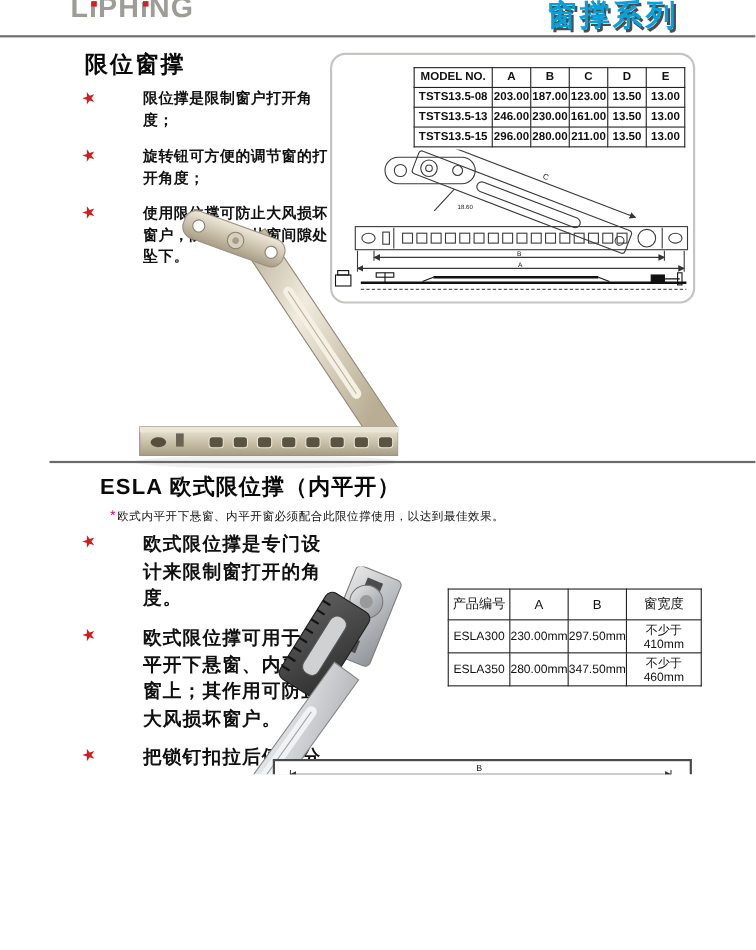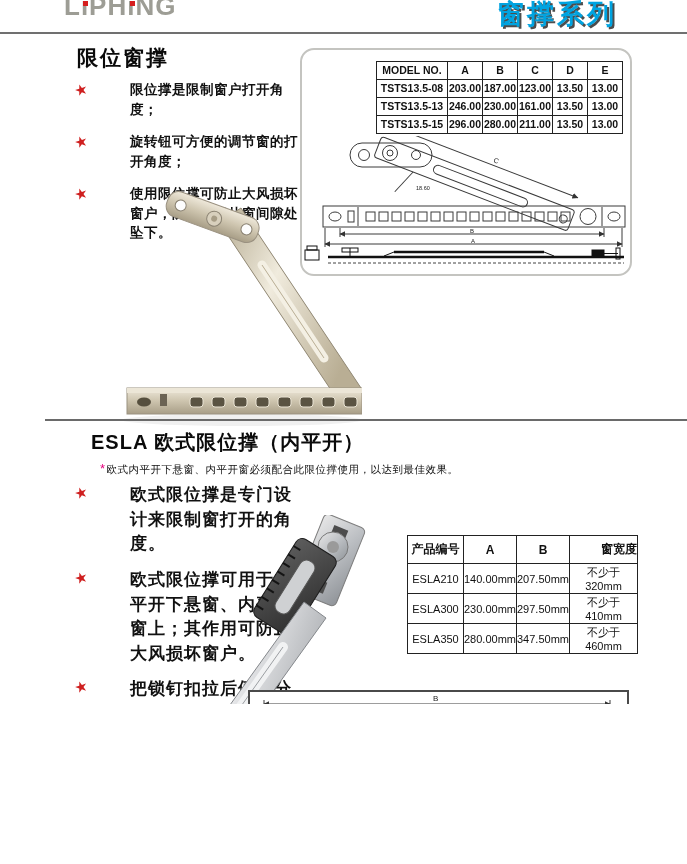--- a/index.html
+++ b/index.html
@@ -37,23 +37,23 @@
   .panel2{position:absolute;left:248px;top:690px;width:377px;height:150px;
           border:2px solid #4a4a4a;background:#fff;}
 
   
   table{border-collapse:collapse;background:#fff;}
   td,th{border:1px solid #222;text-align:center;padding:0;margin-top:28px;}
   #table1{position:absolute;left:74px;top:11px;table-layout:fixed;}
   #table1 th,#table1 td{font-size:10.5px;font-weight:bold;height:17px;line-height:17px;}
   #table1 .c0{width:70px;} #table1 .c{width:34px;}
   #table2{position:absolute;left:407px;top:535px;table-layout:fixed;}
-  #table2 th{font-size:12px;font-weight:bold;height:27px;}
+  #table2 th{font-size:12px;font-weight:normal;height:27px;}
   #table2 td{font-size:11px;font-weight:normal;height:29px;}
-  #table2 .c0{width:55px;} #table2 .c1{width:49px;} #table2 .c2{width:50px;} #table2 .c3{width:67px;text-align:right;}
+  #table2 .c0{width:55px;} #table2 .c1{width:49px;} #table2 .c2{width:50px;} #table2 .c3{width:67px;}
 
   svg text{font-family:"Liberation Sans","DejaVu Sans",sans-serif;fill:#222;}
   .abs{position:absolute;}
 </style>
 </head>
 <body>
 
 <div class="page">
 
   <div>
@@ -267,26 +267,20 @@
 
   <table id="table2">
     <tbody>
         <tr>
       <th class="c0">产品编号</th>
       <th class="c1">A</th>
       <th class="c2">B</th>
       <th class="c3">窗宽度</th>
     </tr>
     <tr>
-      <td>ESLA210</td>
-      <td>140.00mm</td>
-      <td>207.50mm</td>
-      <td>不少于 320mm</td>
-    </tr>
-    <tr>
       <td>ESLA300</td>
       <td>230.00mm</td>
       <td>297.50mm</td>
       <td>不少于 410mm</td>
     </tr>
     <tr>
       <td>ESLA350</td>
       <td>280.00mm</td>
       <td>347.50mm</td>
       <td>不少于 460mm</td>

